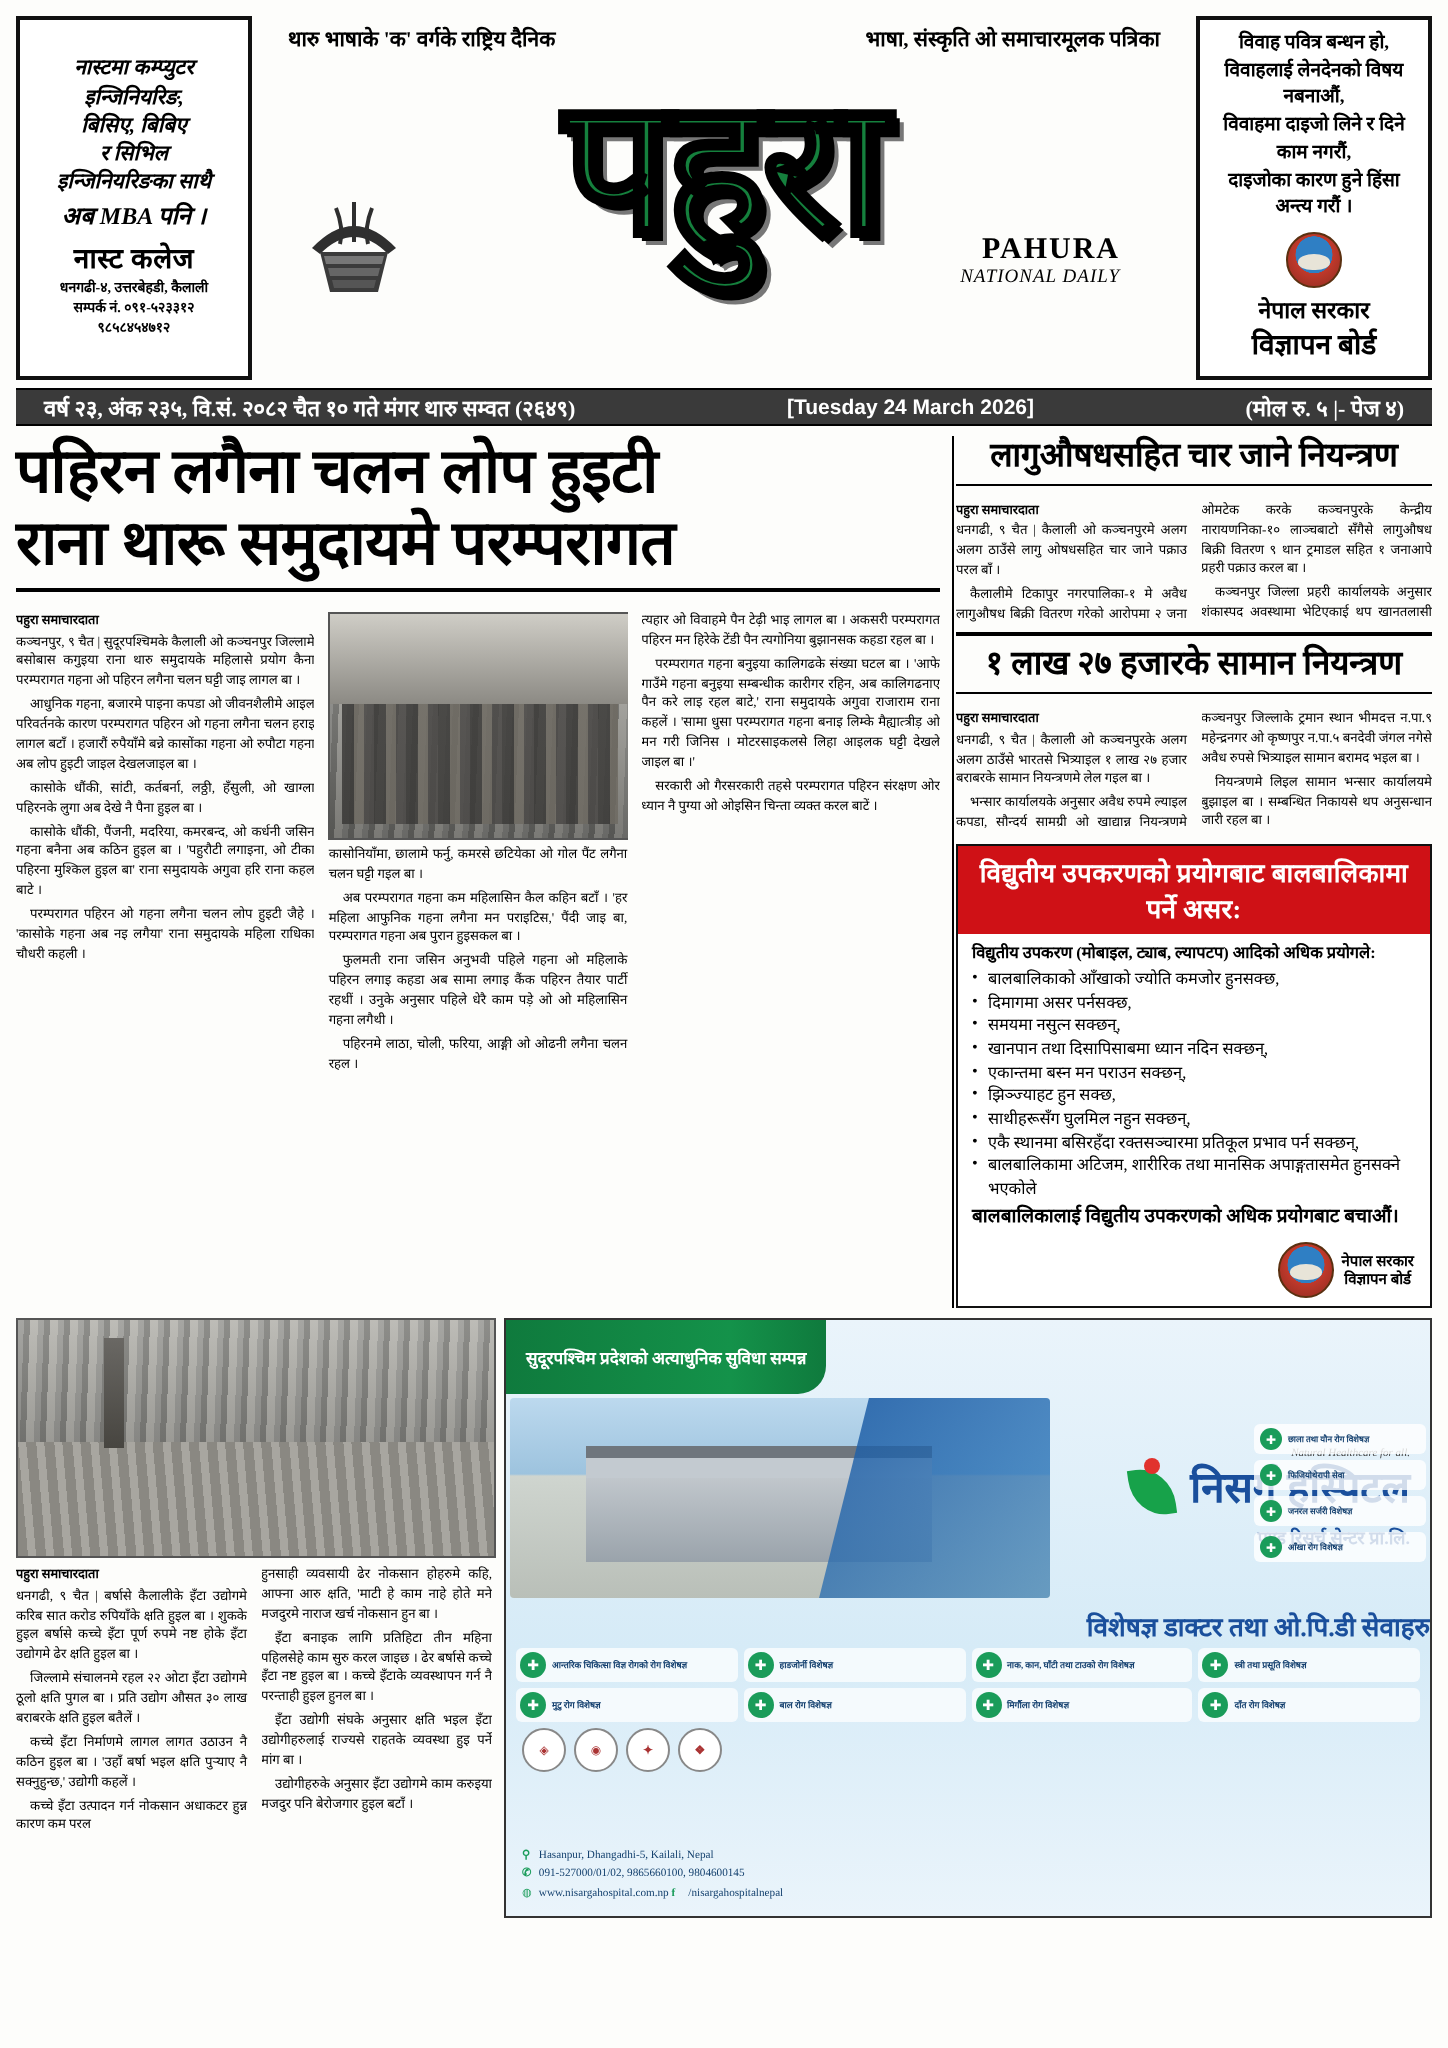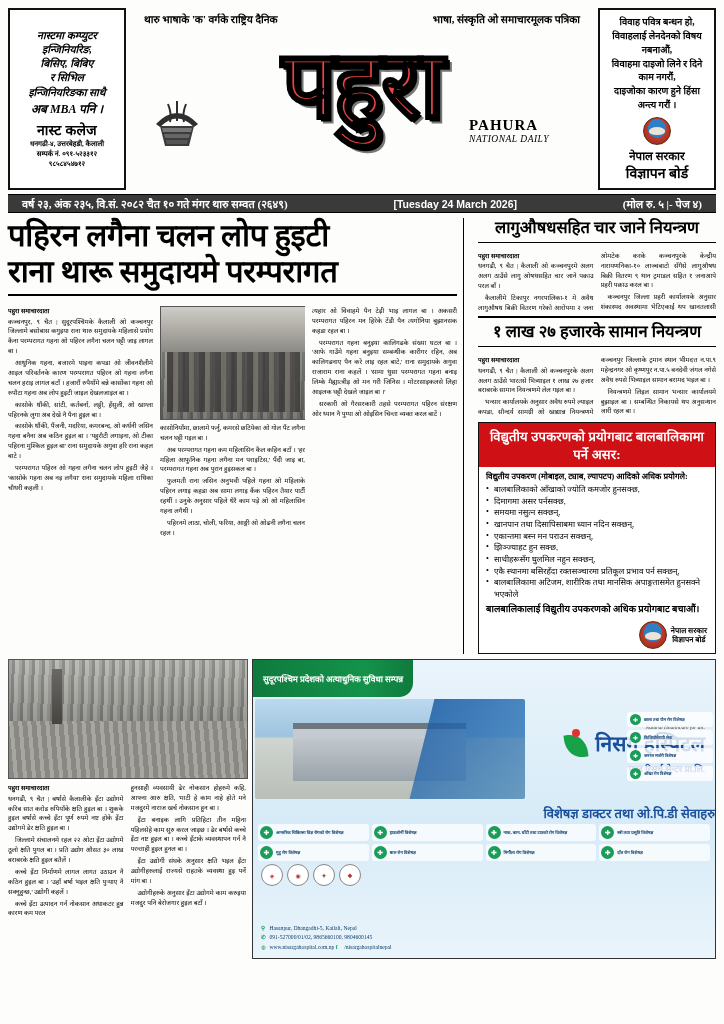--- a/index.html
+++ b/index.html
@@ -44,49 +44,49 @@
   .right-ad .gov{font-weight:bold;font-size:11.5px;margin-top:1px;}
   .right-ad .board{font-weight:bold;font-size:14px;}
 
   .center-head{flex:1;display:flex;flex-direction:column;align-items:center;position:relative;}
   .tagrow{display:flex;justify-content:space-between;width:100%;padding:4px 12px 0 12px;box-sizing:border-box;gap:45px;}
   .tagrow span{font-size:10.5px;font-weight:bold;}
   .logo-wrap{position:relative;width:100%;height:120px;display:flex;align-items:center;justify-content:center;}
   .logo-text{
     font-size:94px;font-weight:bold;line-height:.95;letter-spacing:-2px;
     font-family:"Liberation Serif",serif;
-    color:#ef4444;
+    color:#15803d;
     -webkit-text-stroke:3px #000;
     text-shadow:3px 3px 0 #000, 5px 5px 0 #777;
     white-space:nowrap;
   }
   .basket{
     position:absolute;left:14px;bottom:-4px;width:62px;height:52px;
     display:flex;align-items:flex-end;justify-content:center;
   }
   .basket svg{width:62px;height:52px;}
   .pahura-en{
-    position:absolute;right:43px;bottom:2px;text-align:left;line-height:1.1;
+    position:absolute;right:32px;bottom:2px;text-align:right;line-height:1.1;
   }
   .pahura-en .p1{font-weight:bold;font-size:15px;letter-spacing:1px;}
   .pahura-en .p2{font-style:italic;font-size:9.5px;letter-spacing:.5px;}
 
   
   .infobar{
     margin-top:4px;background:#3a3a3a;color:#fff;height:19px;
     display:flex;align-items:center;justify-content:space-between;
     padding:0 14px;box-sizing:border-box;font-size:11px;font-weight:bold;
     border-top:1px solid #000;border-bottom:1px solid #000;
   }
   .infobar .mid{font-family:"Liberation Sans",sans-serif;font-size:10.5px;}
 
   
   .main{display:flex;gap:6px;margin-top:5px;height:436px;}
   .left-main{flex:1;display:flex;flex-direction:column;}
-  .right-main{flex:0 0 238px;display:flex;flex-direction:column;border-left:1px solid #000;padding-left:14px;}
+  .right-main{flex:0 0 238px;display:flex;flex-direction:column;border-left:1px solid #000;padding-left:1px;}
 
   .headline-xl{
     font-size:31px;font-weight:bold;line-height:1.16;text-align:left;
     letter-spacing:-.3px;
   }
   .headline-md{font-size:16.5px;font-weight:bold;line-height:1.2;text-align:center;}
   .rule{border-bottom:1px solid #000;margin:4px 0;}
   .rule-thick{border-bottom:2px solid #000;margin:4px 0;}
 
   .cols3{display:flex;gap:7px;margin-top:6px;flex:1;overflow:hidden;}

